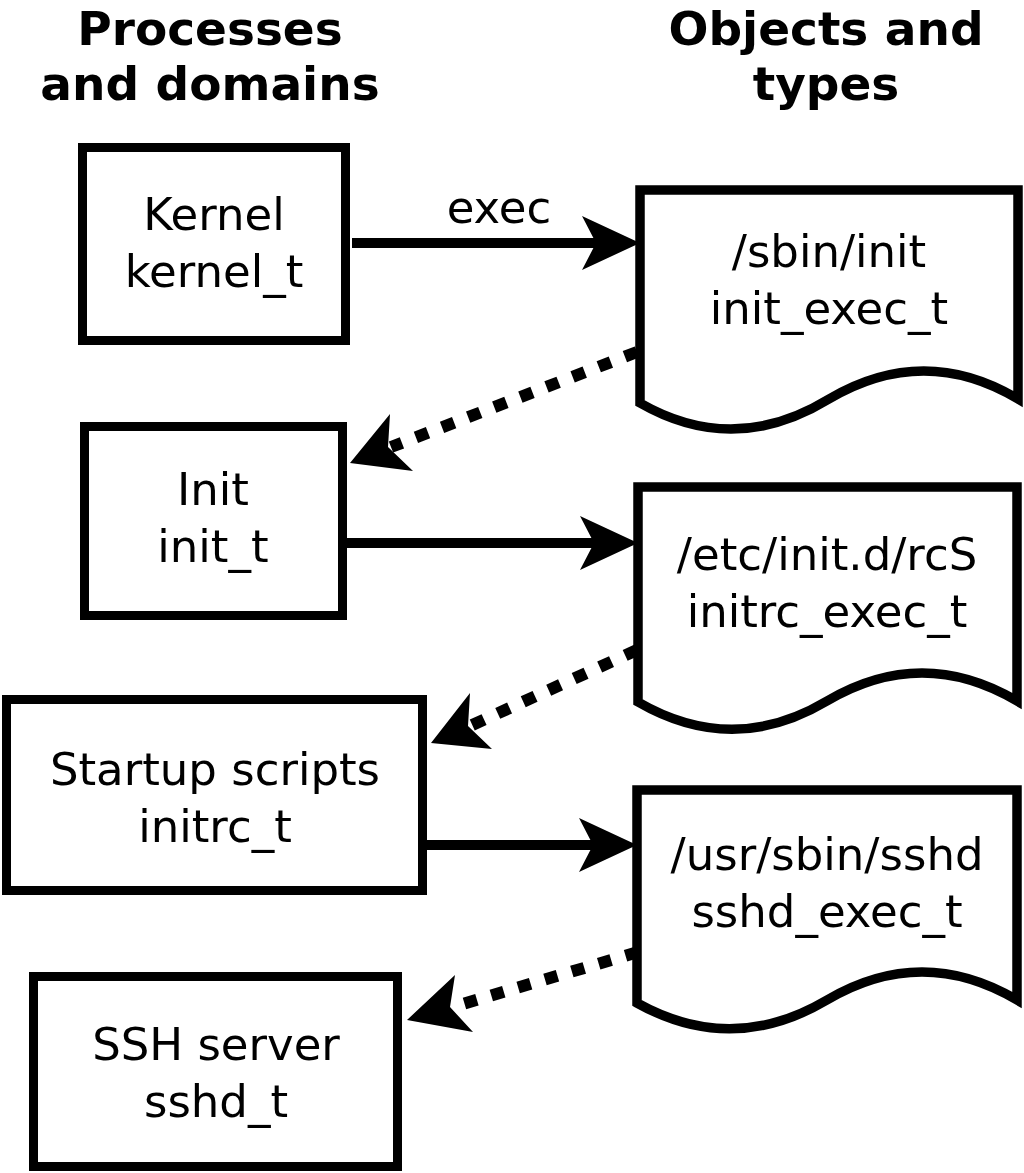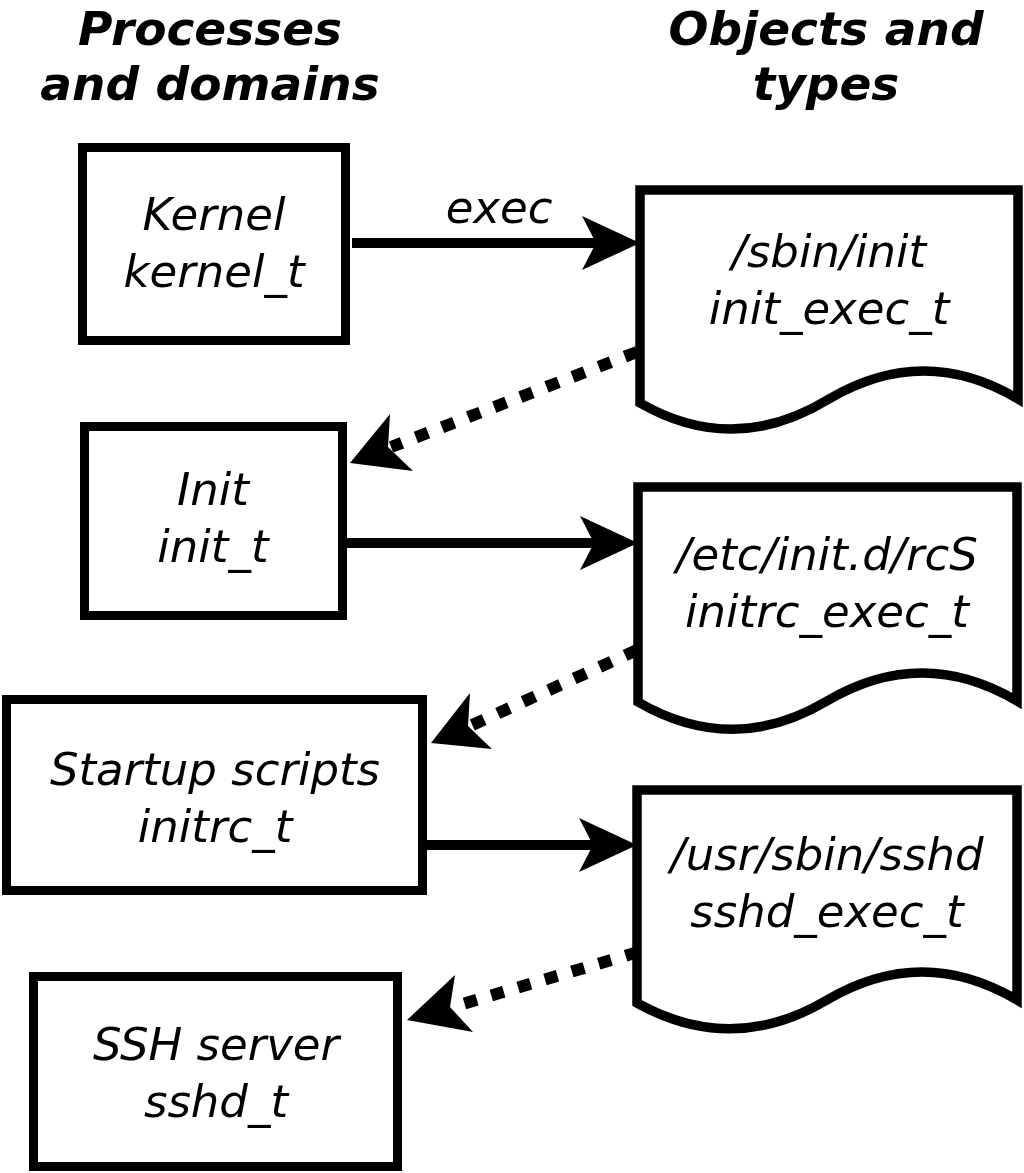--- a/index.html
+++ b/index.html
@@ -6,21 +6,20 @@
     margin: 0;
     padding: 0;
     background: #ffffff;
   }
   .stage {
     position: relative;
     width: 1024px;
     height: 1173px;
     background: #ffffff;
     overflow: hidden;
-    font-style: italic;
   }
   svg {
     display: block;
     font-family: "DejaVu Sans", "Liberation Sans", sans-serif;
   }
   .hdr {
     font-size: 47px;
     font-weight: bold;
     fill: #000000;
     text-anchor: middle;

